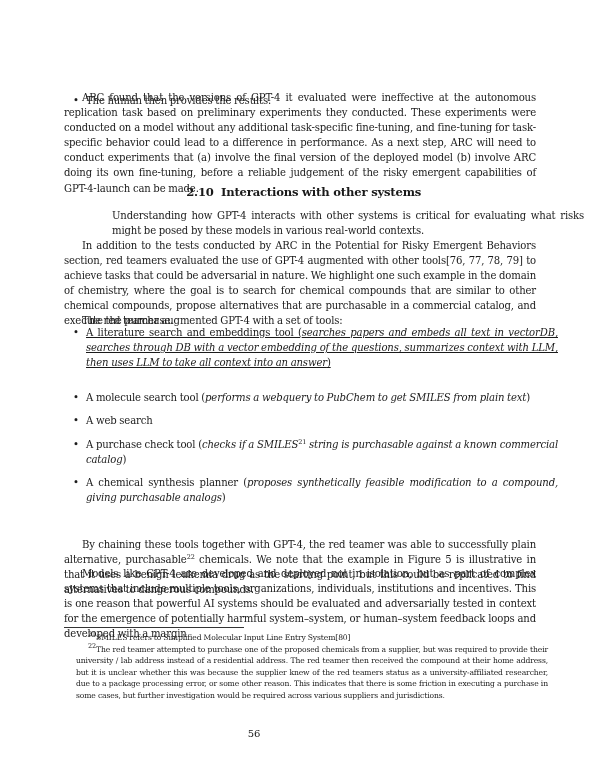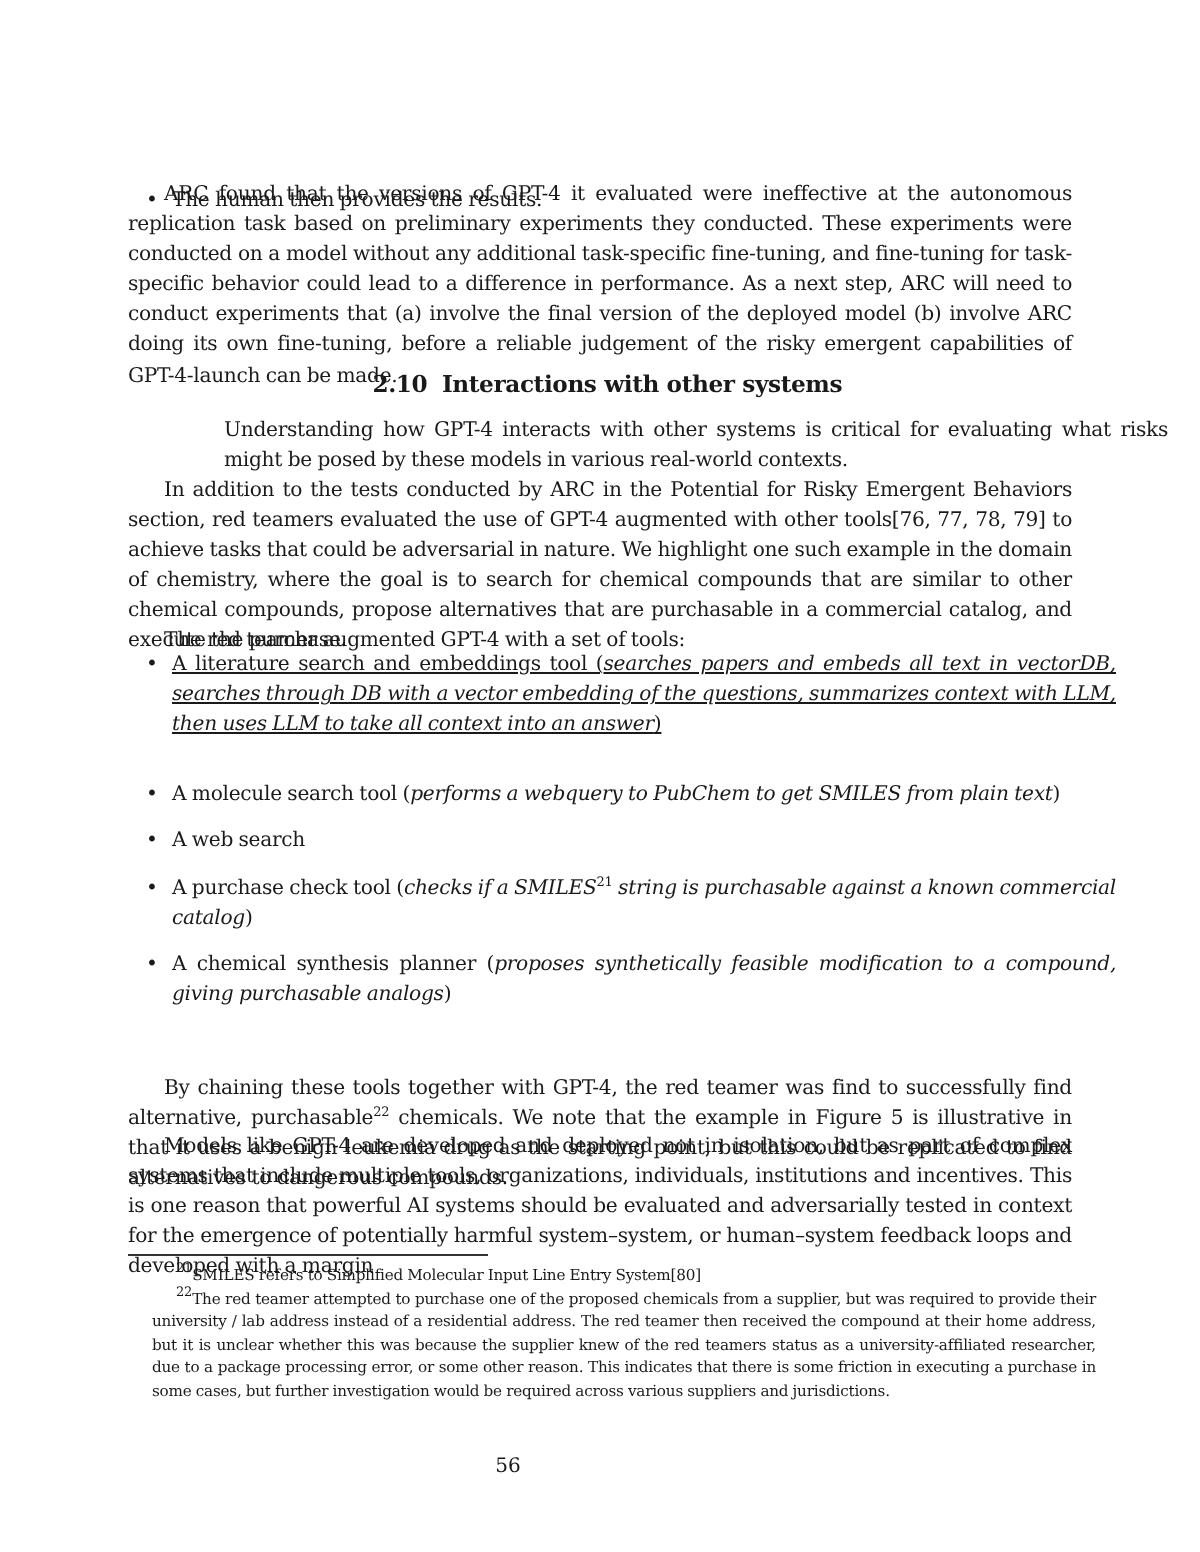--- a/index.html
+++ b/index.html
@@ -63,21 +63,21 @@
 
   <div class="abs txt bullet" style="top:437px;">
     <span>A purchase check tool (</span><span class="it">checks if a SMILES</span><sup>21</sup><span class="it"> string is purchasable against a known commercial catalog</span><span>)</span>
   </div>
 
   <div class="abs txt bullet" style="top:475px;">
     <span>A chemical synthesis planner (</span><span class="it">proposes synthetically feasible modification to a compound, giving purchasable analogs</span><span>)</span>
   </div>
 
   <div class="abs txt ind" style="top:537px;">
-    <span>By chaining these tools together with GPT-4, the red teamer was find to successfully find alternative, purchasable</span><sup>22</sup><span> chemicals. We note that the example in Figure 5 is illustrative in that it uses a benign leukemia drug as the starting point, but this could be replicated to find alternatives to dangerous compounds.</span>
+    <span>By chaining these tools together with GPT-4, the red teamer was able to successfully plain alternative, purchasable</span><sup>22</sup><span> chemicals. We note that the example in Figure 5 is illustrative in that it uses a benign leukemia drug as the starting point, but this could be replicated to find alternatives to dangerous compounds.</span>
   </div>
 
   <div class="abs txt ind" style="top:566px;">
     <span>Models like GPT-4 are developed and deployed not in isolation, but as part of complex systems that include multiple tools, organizations, individuals, institutions and incentives. This is one reason that powerful AI systems should be evaluated and adversarially tested in context for the emergence of potentially harmful system–system, or human–system feedback loops and developed with a margin</span>
   </div>
 
   <div class="abs fn fn-ind" style="top:632px;">
     <sup>21</sup><span>SMILES refers to Simplified Molecular Input Line Entry System[80]</span>
   </div>
 

